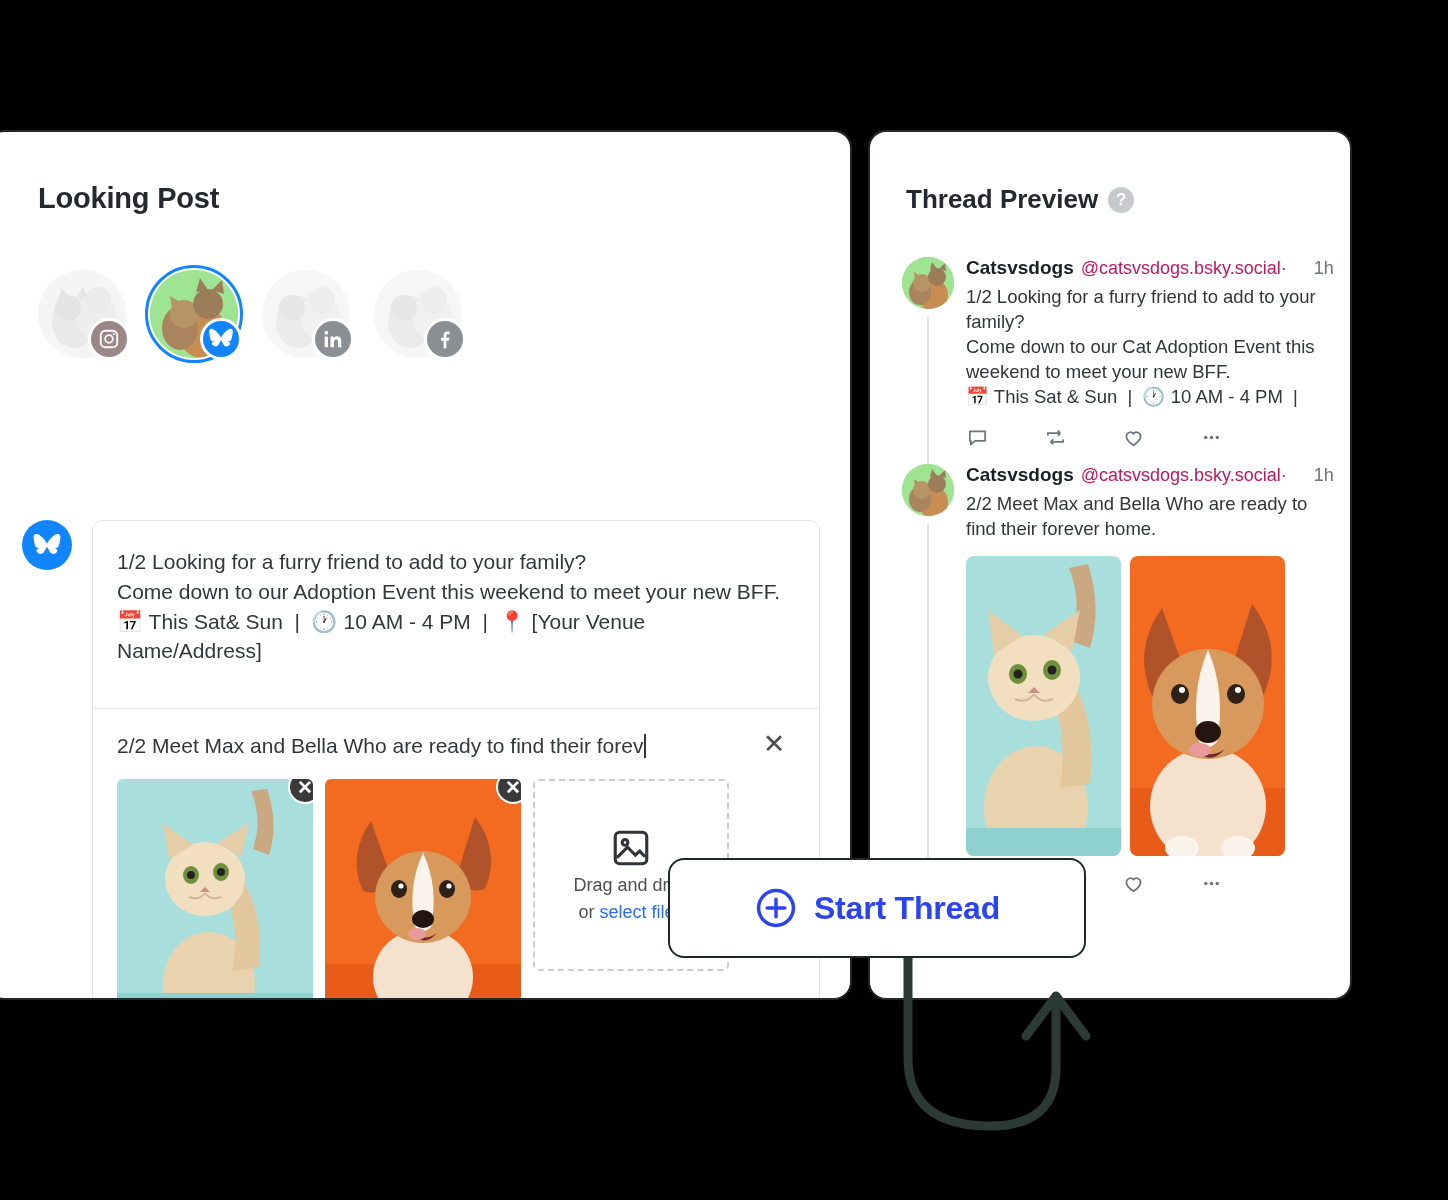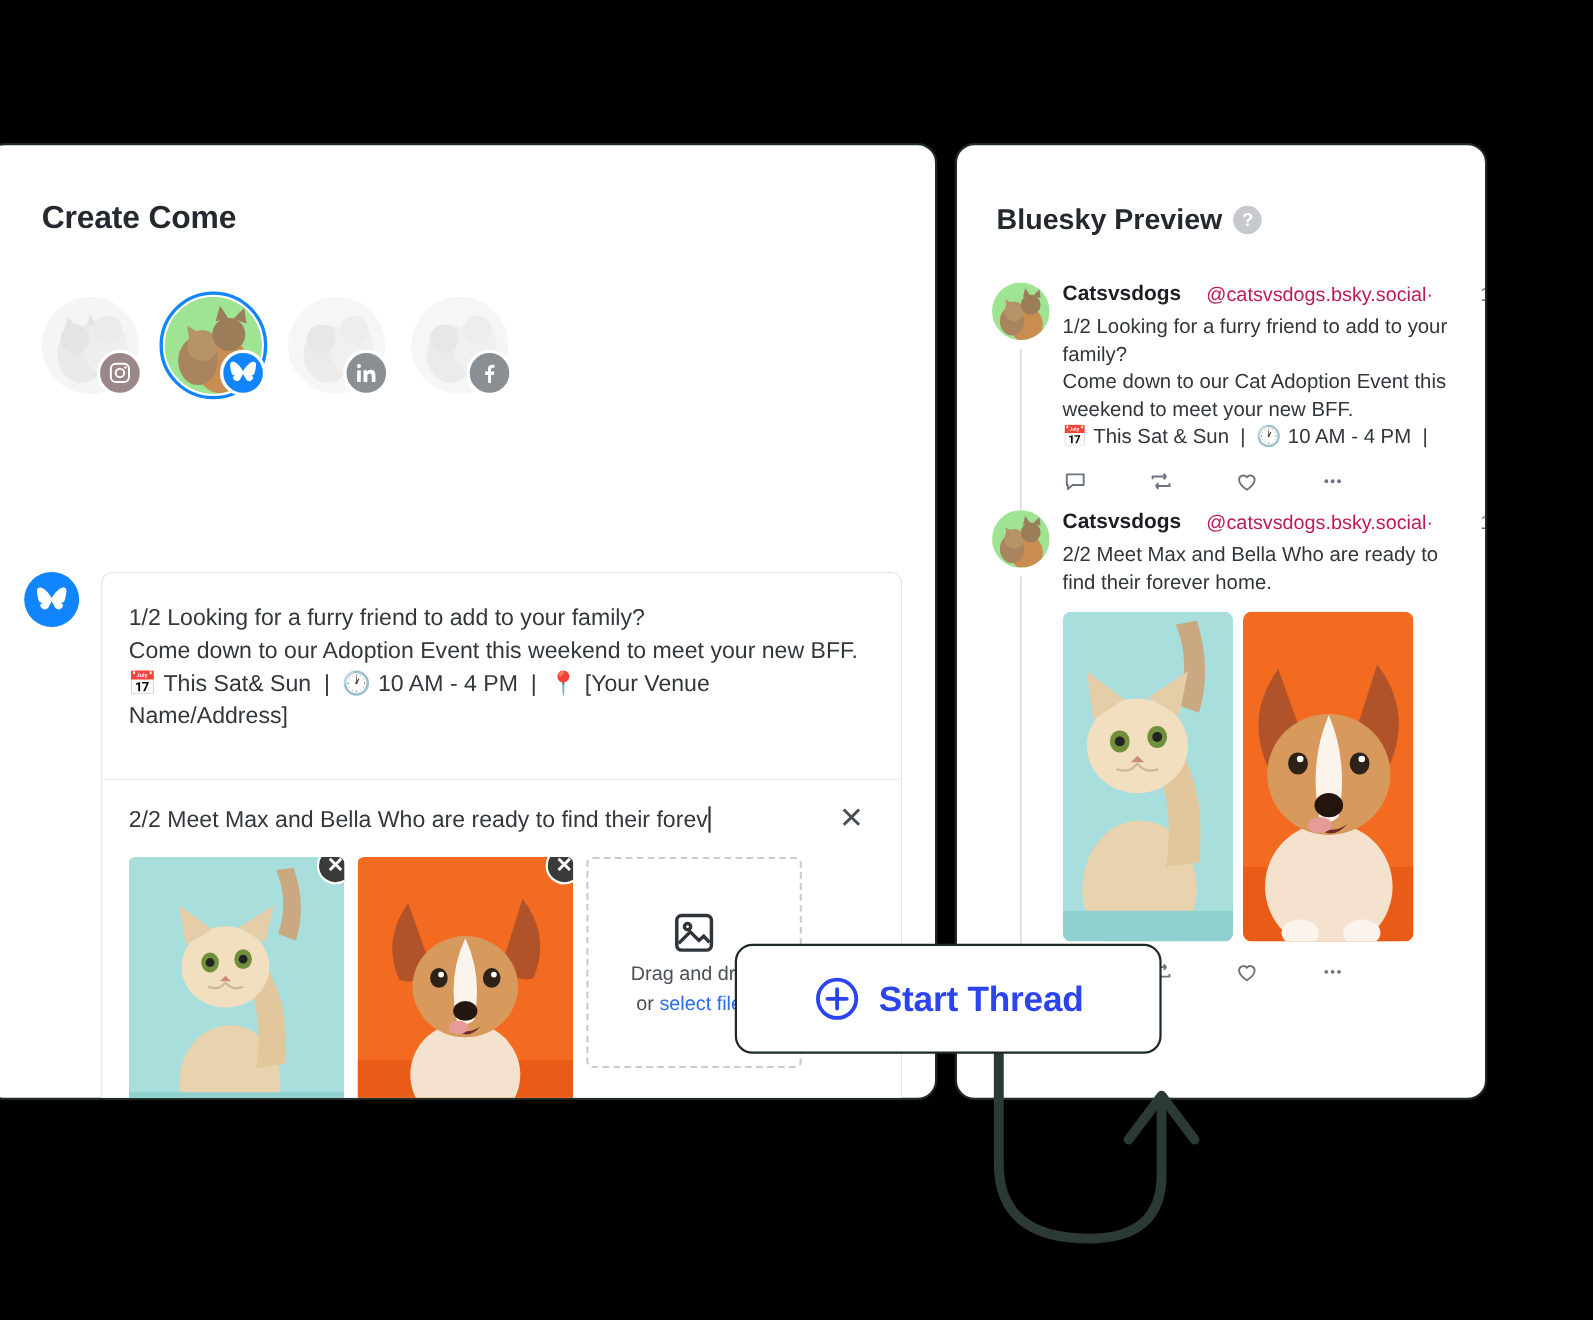--- a/index.html
+++ b/index.html
@@ -127,36 +127,36 @@
   #bs-post-2 { top: 332px; }
 
   .bs-avatar {
     position: absolute; left: 0; top: 0; width: 52px; height: 52px;
     border-radius: 50%; background: #9ee493; overflow: hidden;
   }
   .bs-threadline {
     position: absolute; left: 25px; top: 60px; width: 2px; background: #dfe3e7;
   }
   .bs-body { margin-left: 64px; }
-  .bs-head { display: flex; align-items: flex-end; gap: 23px; white-space: nowrap; }
+  .bs-head { display: flex; align-items: flex-end; gap: 7px; white-space: nowrap; }
   .bs-name { font-size: 19px; font-weight: bold; color: #1b1f23; }
   .bs-handle { font-size: 18px; color: #be185d; }
   .bs-time { font-size: 18px; color: #6b7480; margin-left: 20px; }
   .bs-text {
     margin-top: 6px; font-size: 18.5px; line-height: 1.35; color: #31363b;
     white-space: pre-wrap;
   }
   .bs-actions { display: flex; gap: 0; margin-top: 16px; color: #6b7480; }
   .bs-act { width: 78px; display: flex; align-items: center; cursor: pointer; }
   .bs-media { display: flex; gap: 9px; margin-top: 14px; }
   .bs-media-item { width: 155px; height: 300px; border-radius: 8px; overflow: hidden; }
 
   
   #start-thread {
-    position: absolute; left: 668px; top: 858px; width: 388px; height: 100px;
+    position: absolute; left: 668px; top: 858px; width: 418px; height: 100px;
     background: #fff; border: 2.5px solid #1e2a26; border-radius: 16px;
     display: flex; align-items: center; justify-content: center; gap: 16px;
     z-index: 40; cursor: pointer;
   }
   #start-thread .st-label {
     font-size: 32px; font-weight: bold; color: #2a44f0; letter-spacing: -0.2px;
   }
 
   
   #pointer-arrow { position: absolute; left: 860px; top: 940px; z-index: 30; }
@@ -165,21 +165,21 @@
   .art { width: 100%; height: 100%; display: block; }
 </style>
 </head>
 <body>
 
 <div id="root">
 
   <div class="panel" id="composer-panel">
     <div class="composer-inner">
 
-      <div class="page-title">Create Come</div>
+      <div class="page-title">Looking Post</div>
 
       <div class="accounts">
 
         <div class="account inactive">
           <div class="acc-avatar">
             <svg class="art" viewBox="0 0 88 88">
               <rect width="88" height="88" fill="#e9e9e9"></rect>
               <ellipse cx="36" cy="52" rx="22" ry="26" fill="#cfcfcf"></ellipse>
               <ellipse cx="58" cy="46" rx="20" ry="24" fill="#dadada"></ellipse>
               <circle cx="30" cy="38" r="13" fill="#c4c4c4"></circle>
@@ -331,21 +331,21 @@
           </div>
         </div>
       </div>
 
     </div>
   </div>
 
   <div class="panel" id="preview-panel">
 
     <div class="preview-title">
-      <span>Bluesky Preview</span>
+      <span>Thread Preview</span>
       <span class="help-circle">?</span>
     </div>
 
     <div class="bs-post" id="bs-post-1">
       <div class="bs-avatar">
         <svg class="art" viewBox="0 0 52 52">
           <rect width="52" height="52" fill="#9ee493"></rect>
           <ellipse cx="31" cy="38" rx="15" ry="16" fill="#c98d52"></ellipse>
           <ellipse cx="18" cy="35" rx="11" ry="13" fill="#a9845f"></ellipse>
           <circle cx="20" cy="26" r="9" fill="#b79468"></circle>

